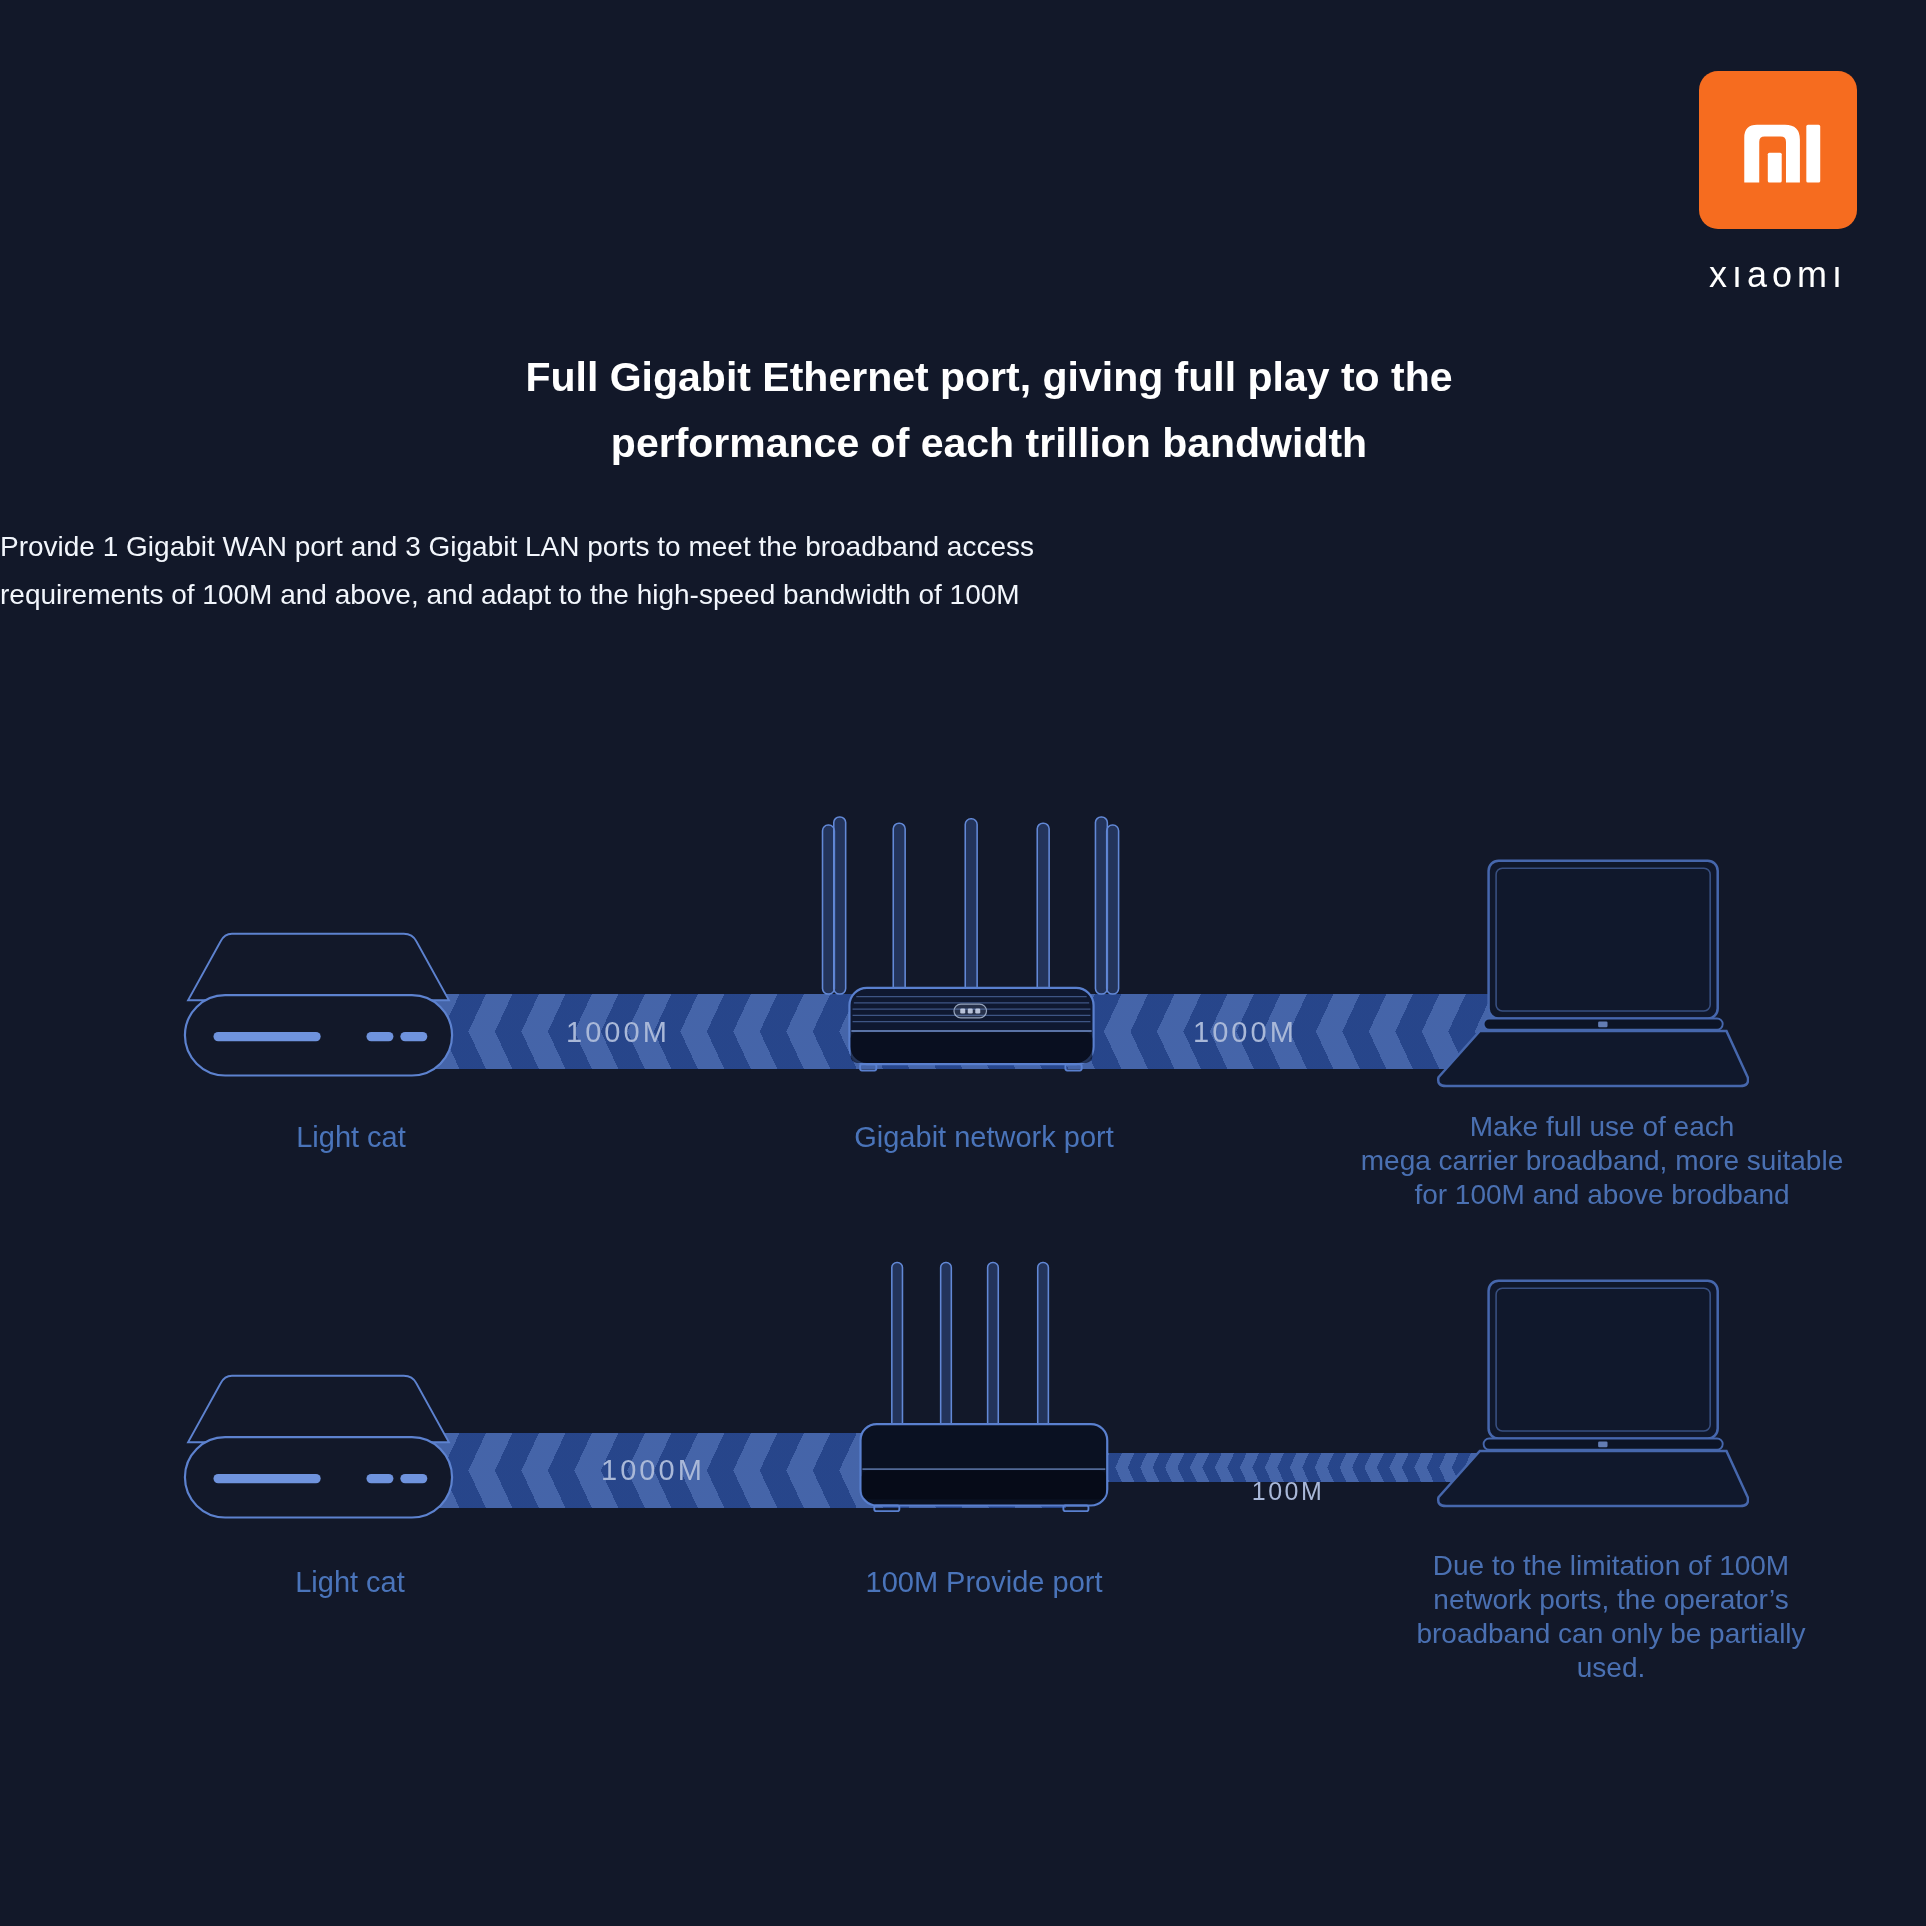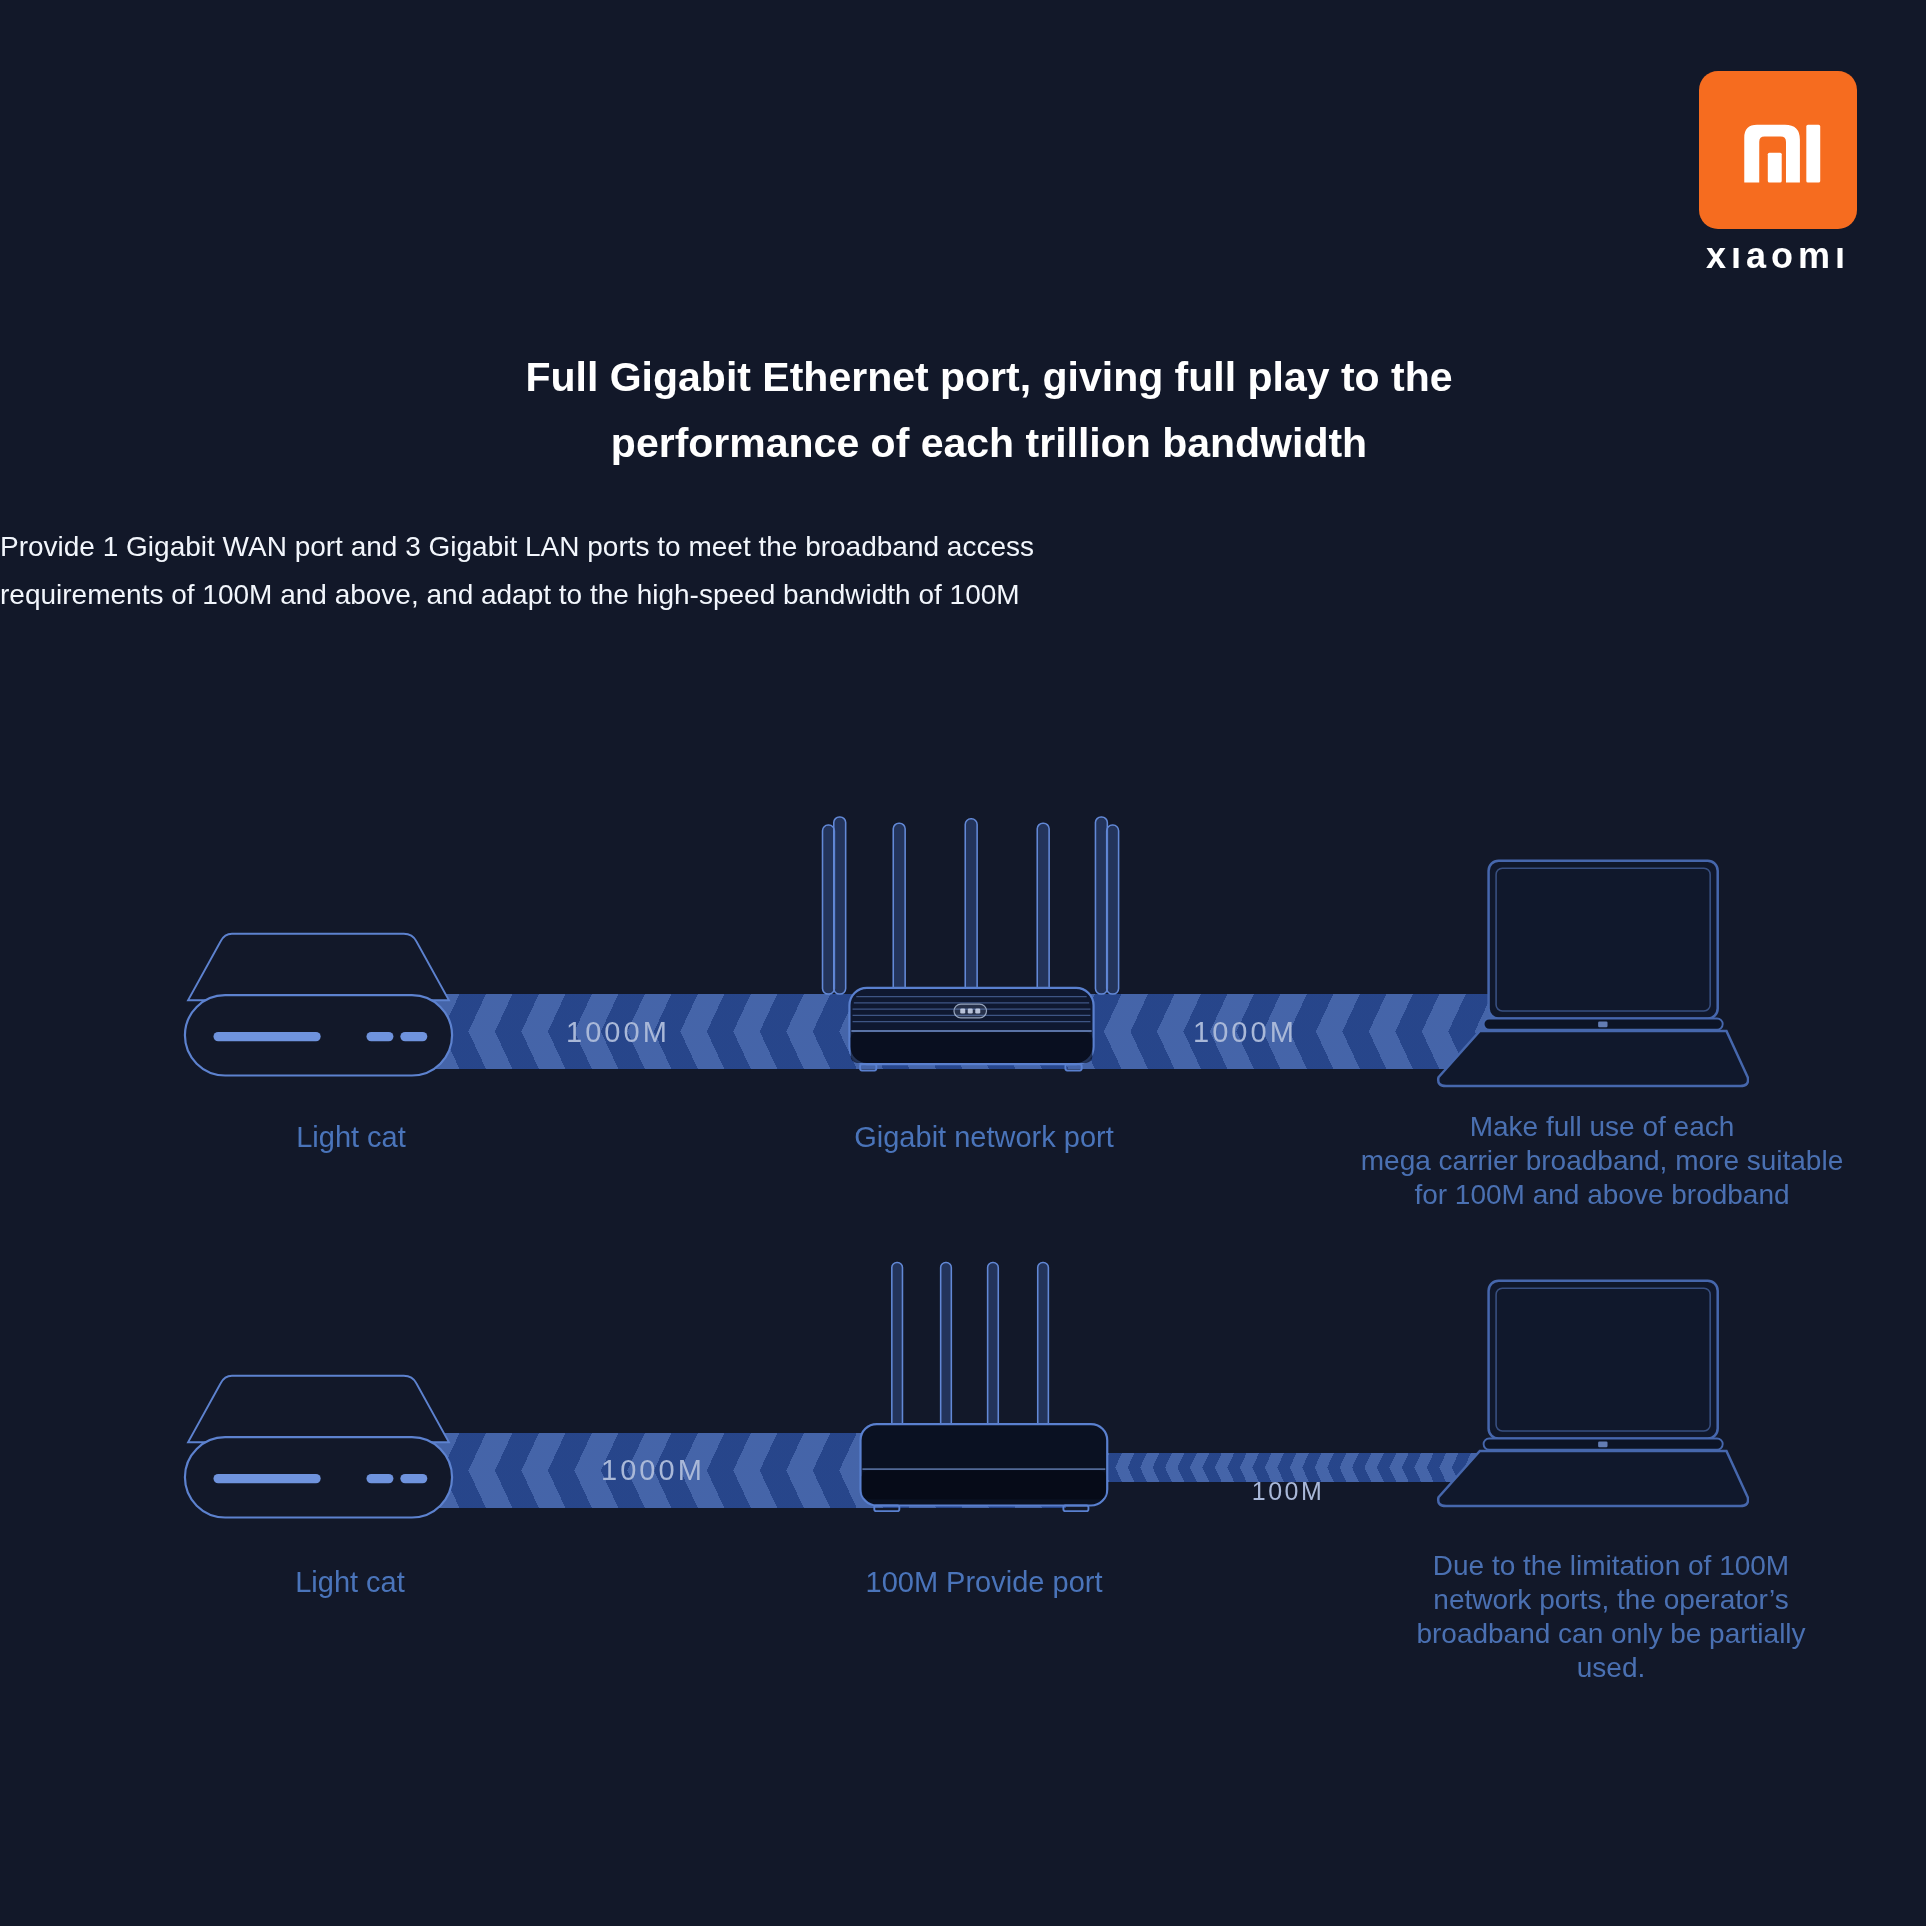--- a/index.html
+++ b/index.html
@@ -8,22 +8,22 @@
     background:#121829;
     font-family:"Liberation Sans", sans-serif;
   }
   
   .mi-badge{
     position:absolute;left:1699px;top:71px;width:158px;height:158px;
     background:#f66c1f;border-radius:19px;
     display:flex;align-items:center;justify-content:center;
   }
   .wordmark{
-    position:absolute;left:1699px;top:235px;width:158px;
-    text-align:center;color:#ffffff;font-size:36px;font-weight:bold;
+    position:absolute;left:1699px;top:254px;width:158px;
+    text-align:center;color:#ffffff;font-size:36px;font-weight:normal;
     letter-spacing:5px;white-space:nowrap;
   }
   
   .title{
     position:absolute;top:344px;left:0;width:100%;text-align:center;
     color:#ffffff;font-size:41px;font-weight:bold;line-height:66px;margin-left:26px;
   }
   .subtitle{
     position:absolute;top:523px;left:0;width:100%;
     color:#f2f6fc;font-size:28px;font-weight:normal;line-height:48px;

